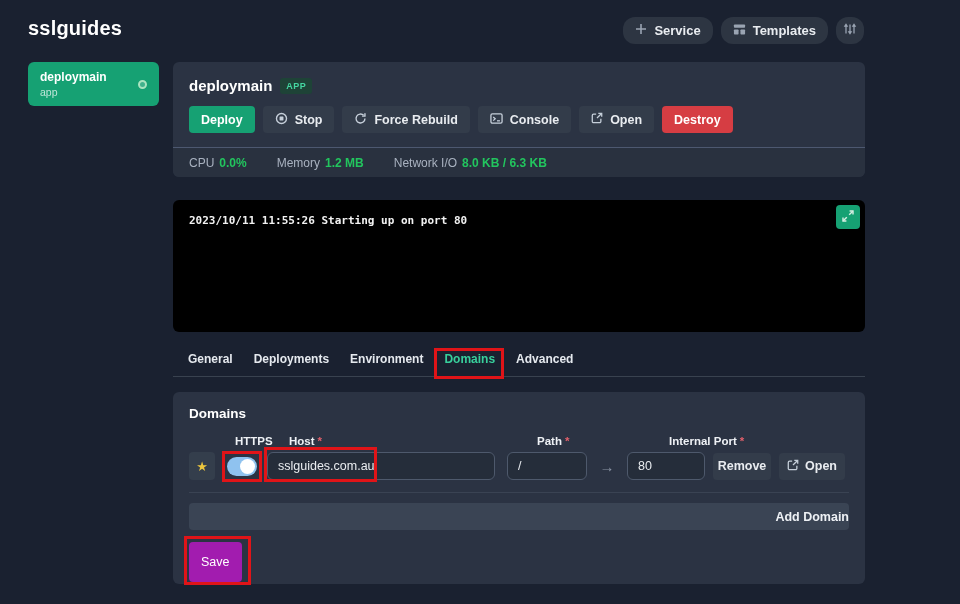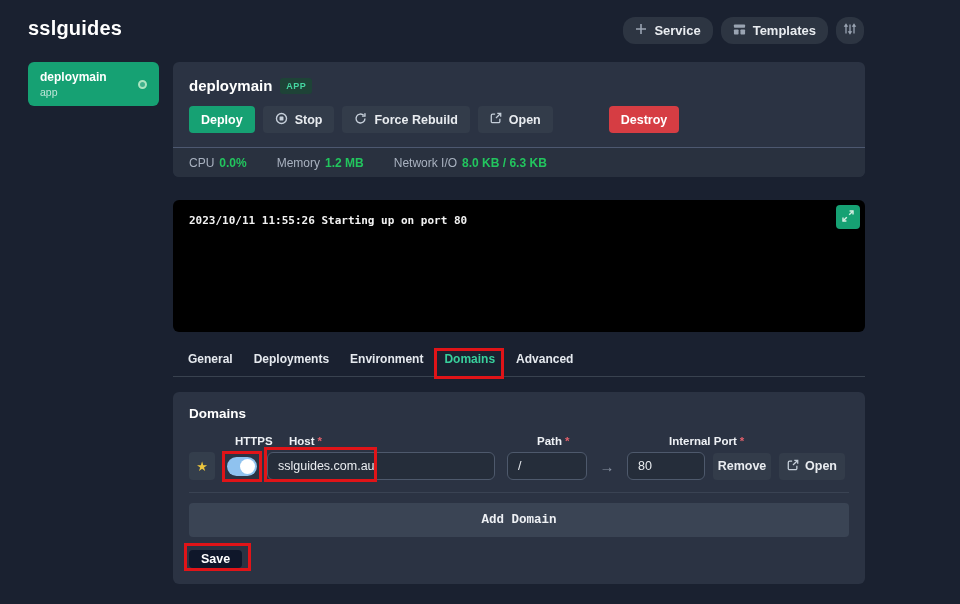--- a/index.html
+++ b/index.html
@@ -32,21 +32,21 @@
   .title-row { display:flex; align-items:center; padding:15px 16px 0; }
   .service-name { font-size:15px; font-weight:bold; color:#fff; }
   .badge { margin-left:8px; background:#1e4337; color:#45d6a1; font-size:9px; font-weight:bold; padding:3px 6px; border-radius:3px; letter-spacing:.4px; }
   .actions-row { display:flex; gap:8px; padding:12px 16px 14px; }
   .abtn {
     height:27px; padding:0 12px; border-radius:4px; font-size:12.5px; font-weight:bold;
     display:inline-flex; align-items:center; gap:7px; border:none; cursor:pointer;
     font-family:inherit; background:#333c4a; color:#e9ecf0; white-space:nowrap;
   }
   .abtn.green { background:#16a173; color:#fff; }
-  .abtn.red { background:#d63d43; color:#fff;margin-left:48px; }
+  .abtn.red { background:#d63d43; color:#fff; }
   .stats-row {
     display:flex; gap:30px; height:30px; align-items:center; padding:0 16px;
     border-top:1px solid #4d5870; background:#29313f; border-radius:0 0 6px 6px; font-size:12px;
   }
   .stat { display:flex; align-items:flex-start; }
   .stat-label { color:#a9b2c0; margin-right:5px; }
   .stat-value { color:#22c55e; font-weight:bold; }
   
   .console { position:absolute; left:173px; top:200px; width:692px; height:132px; background:#000000; border-radius:6px; }
   .log-line { position:absolute; left:16px; top:14px; font-family:"DejaVu Sans Mono", monospace; font-size:11px; font-weight:bold; color:#f2f2f2; white-space:pre; }
@@ -79,25 +79,25 @@
     color:#e9ecf0; font-size:12.5px; font-family:inherit; padding:0 10px; outline:none;
   }
   .rb-host { position:absolute; left:-3px; top:-5px; width:113px; height:35px; border:3px solid #e01418; pointer-events:none; }
   .path-wrap { margin-left:12px; width:80px; flex:none; }
   .arrow-cell { margin-left:8px; width:24px; text-align:center; color:#8b95a5; font-size:15px; flex:none; }
   .port-wrap { margin-left:8px; width:78px; flex:none; }
   .remove-btn { margin-left:8px; width:58px; justify-content:center; flex:none; }
   .open-btn { margin-left:8px; width:66px; justify-content:center; gap:6px; flex:none; }
   .divider { margin-top:12px; border-top:1px solid #3a4353; }
   .add-domain-btn {
-    margin-top:10px; width:100%; height:34px; background:#3a4454; border:none; border-radius:4px;
-    color:#eef1f5; font-size:12.5px; font-weight:bold; cursor:pointer; font-family:Liberation Mono, monospace;
+    margin-top:10px; width:100%; height:27px; background:#3a4454; border:none; border-radius:4px;
+    color:#eef1f5; font-size:12.5px; font-weight:bold; cursor:pointer; font-family:Liberation Sans, sans-serif;text-align:right;
   }
   .save-wrap { margin-top:12px; position:relative; display:inline-block; }
-  .save-btn { height:18px; padding:0 12px; background:#0f172a; color:#fff; border:none; border-radius:4px; font-size:12.5px; font-weight:bold; cursor:pointer; font-family:inherit; }
+  .save-btn { height:40px; padding:0 12px; background:#a21caf; color:#fff; border:none; border-radius:4px; font-size:12.5px; font-weight:normal; cursor:pointer; font-family:inherit; }
   .rb-save { position:absolute; left:-5px; top:-6px; right:-9px; bottom:-3px; border:3px solid #e01418; pointer-events:none; }
 </style>
 </head>
 <body>
 
 <div class="page">
 
   <div class="app-title">sslguides</div>
   <div class="topbar-actions">
     <button class="tbtn">
@@ -151,20 +151,28 @@
         <span>Stop</span>
       </button>
       <button class="abtn">
         <span><svg width="13" height="13" viewBox="0 0 14 14" fill="none" stroke="#c6cfda" stroke-width="1.5">
               <path d="M11.8 7a4.8 4.8 0 1 1-1.4-3.4"></path>
               <path d="M11.8 1.8v2.6H9.2" stroke-linecap="round"></path>
             </svg></span>
         <span>Force Rebuild</span>
       </button>
       <button class="abtn">
+        <span><svg width="13" height="13" viewBox="0 0 14 14" fill="none" stroke="#c6cfda" stroke-width="1.4">
+              <rect x="1" y="2" width="12" height="10" rx="1.5"></rect>
+              <path d="M3.5 5.3l2.1 2-2.1 2"></path>
+              <path d="M7.5 9.5h3.2"></path>
+            </svg></span>
+        <span>Console</span>
+      </button>
+      <button class="abtn">
         <span><svg width="12" height="12" viewBox="0 0 14 14" fill="none" stroke="#c6cfda" stroke-width="1.5">
               <path d="M6 2.5H3a1.5 1.5 0 0 0-1.5 1.5v7A1.5 1.5 0 0 0 3 12.5h7A1.5 1.5 0 0 0 11.5 11V8"></path>
               <path d="M8.5 1.5h4v4"></path>
               <path d="M12.3 1.7L7 7"></path>
             </svg></span>
         <span>Open</span>
       </button>
       <button class="abtn red">Destroy</button>
     </div>
     <div class="stats-row">

